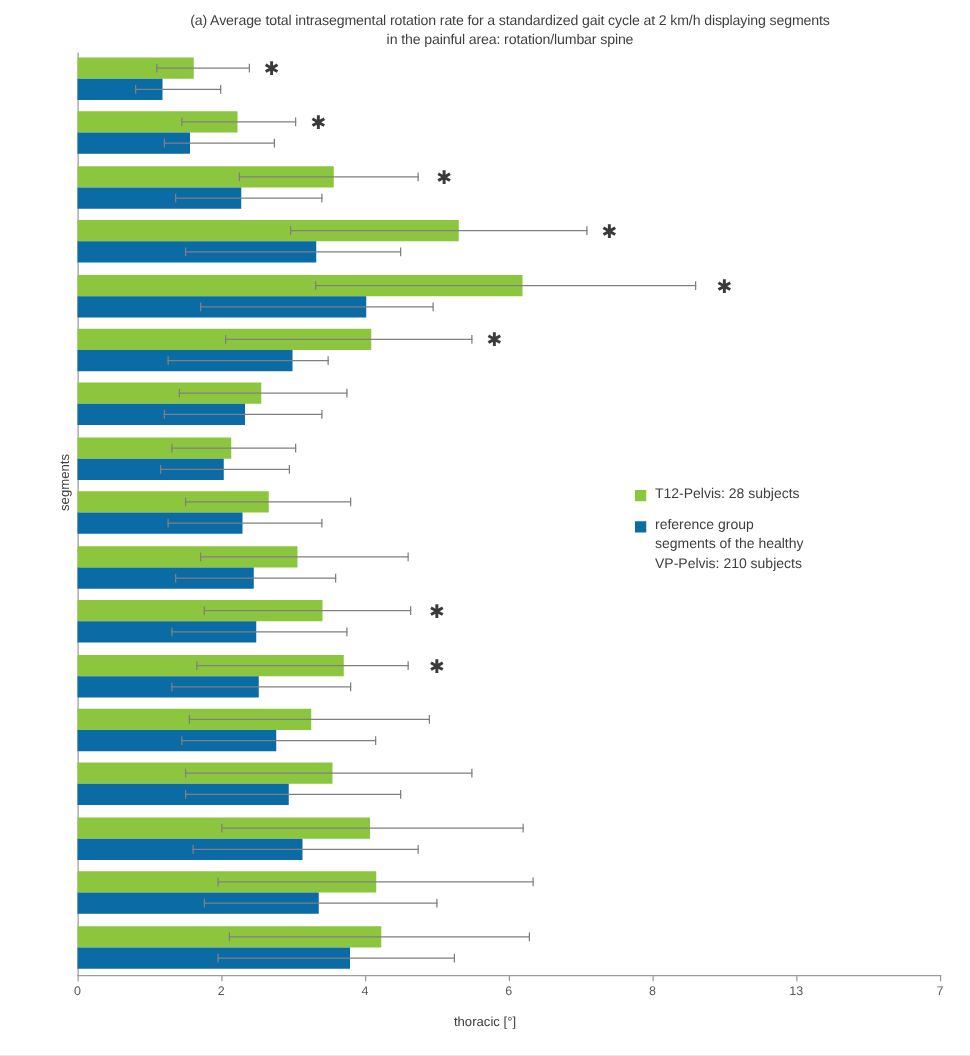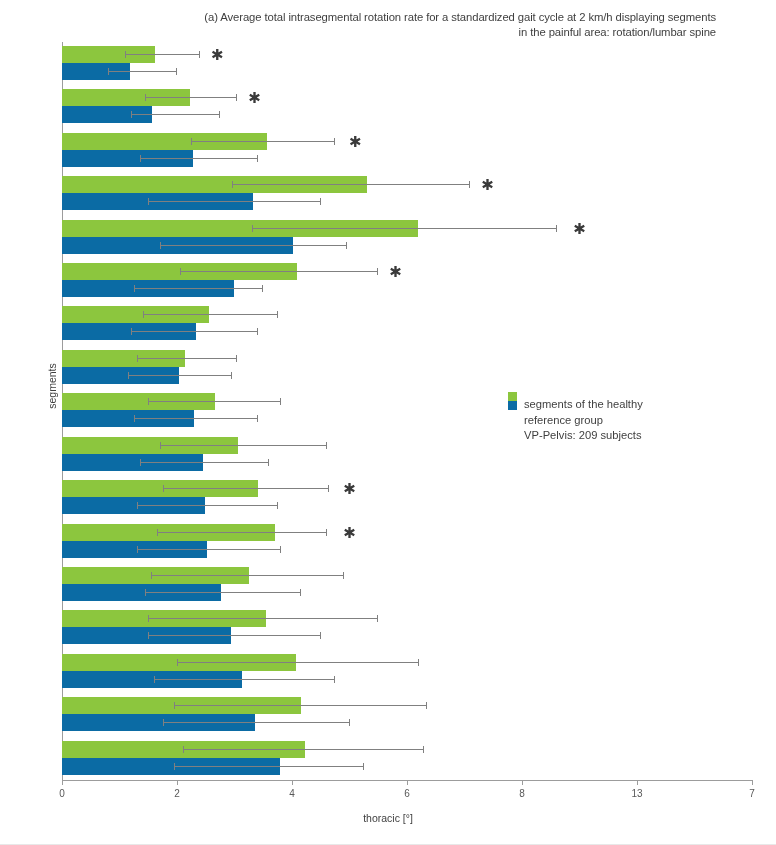--- a/index.html
+++ b/index.html
@@ -12,22 +12,22 @@
   }
   #figure{
     position:absolute;left:0;top:0;width:776px;height:845px;
     background:#fff;
     border-bottom:1px solid #e8e8e8;
     box-sizing:border-box;
   }
   
   #chart-title{
     position:absolute;
-    left:48px; top:10px; width:668px;
-    text-align:right;
+    left:74px; top:10px; width:668px;
+    text-align:center;
     font-size:11.3px;
     line-height:15px;
     color:#3f3f3f;
     letter-spacing:-0.1px;
   }
   
   #plot{
     position:absolute;
     left:62px;            
     top:42px;
@@ -337,22 +337,23 @@
       <div class="tick-mark" style="left: 752px;"></div>
       <div class="tick-label" style="left: 752px;">7</div>
     </div>
 
   <div id="xlabel">thoracic [°]</div>
   <div id="ylabel">segments</div>
 
   <div id="legend">
       <div class="legend-entry">
         <span class="legend-swatch" style="background: rgb(140, 198, 62);"></span>
+        <span class="legend-line">T12-Pelvis: 28 subjects</span>
       </div>
       <div class="legend-entry">
         <span class="legend-swatch" style="background: rgb(11, 107, 164);"></span>
+        <span class="legend-line">reference group</span>
         <span class="legend-line">segments of the healthy</span>
-        <span class="legend-line">reference group</span>
-        <span class="legend-line">VP-Pelvis: 209 subjects</span>
+        <span class="legend-line">VP-Pelvis: 210 subjects</span>
       </div>
     </div>
 
 </div>
 
 </body></html>

